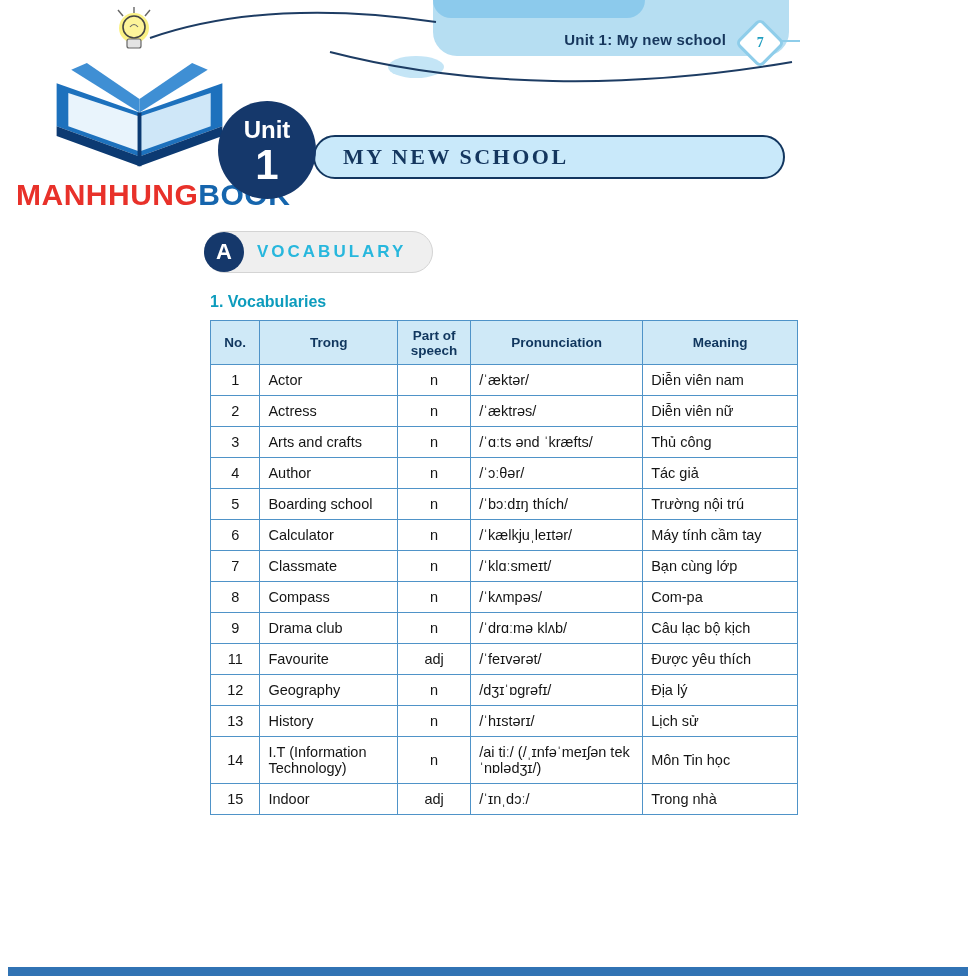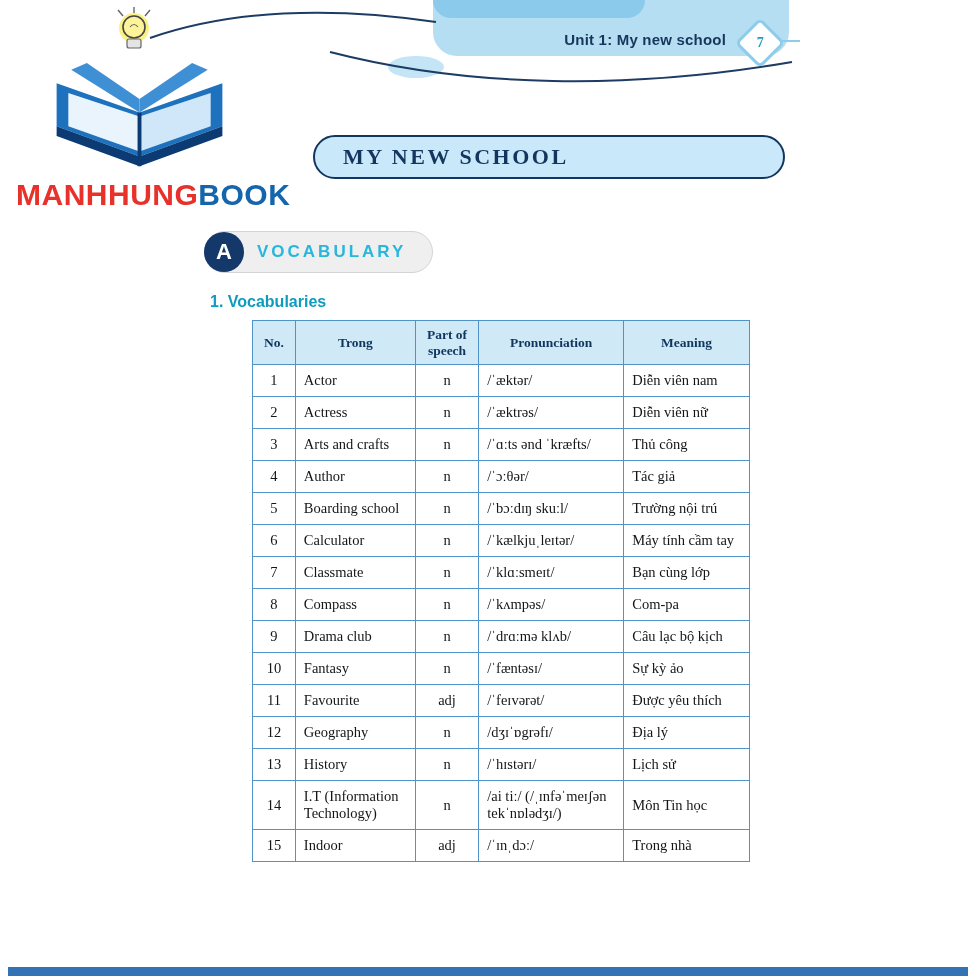--- a/index.html
+++ b/index.html
@@ -94,24 +94,23 @@
   }
 
   .subsection-title {
     position:absolute; left:210px; top:293px;
     color:#0d9cbd; font-weight:bold; font-size:16px;
   }
 
   
   table.vocab {
     position:absolute; left:210px; top:320px;
-    width:498px;
+    width:588px;
     border-collapse:collapse;
-    font-family:Liberation Serif, serif;
-    margin-left:42px;
+    font-family:Liberation Sans, sans-serif;
   }
   table.vocab th, table.vocab td { border:1px solid #4f93c8; }
   table.vocab th {
     background:#cfe9f7;
     font-weight:bold; font-size:13.5px; color:#10365e;
     text-align:center; vertical-align:middle;
     padding:5px 4px; height:33px;
   }
   table.vocab td {
     font-size:14.5px; color:#151515;
@@ -171,20 +170,24 @@
     <polygon points="100,100 27,74 27,40 100,64" fill="#e9f4fc"></polygon>
     <polygon points="100,100 173,74 173,40 100,64" fill="#cfe7f8"></polygon>
 
     <path d="M15,74 L15,84 L100,115 L185,84 L185,74 L100,105 Z" fill="#0c3a72"></path>
     <line x1="100" y1="60" x2="100" y2="115" stroke="#0c3a72" stroke-width="4"></line>
   </svg>
   <div class="logo-text">
     <span class="red">MANHHUNG</span><span class="blue">BOOK</span>
   </div>
 
+  <div class="unit-badge">
+    <div class="unit-word">Unit</div>
+    <div class="unit-num">1</div>
+  </div>
 
   <div class="title-bar">
     <span class="title-text">MY NEW SCHOOL</span>
   </div>
 
   <div class="section-pill">
     <div class="section-letter">A</div>
     <div class="section-label">VOCABULARY</div>
   </div>
 
@@ -233,21 +236,21 @@
           <td class="col-no">4</td>
           <td class="col-word">Author</td>
           <td class="col-pos">n</td>
           <td class="col-pron">/ˈɔːθər/</td>
           <td class="col-meaning">Tác giả</td>
         </tr>
         <tr>
           <td class="col-no">5</td>
           <td class="col-word">Boarding school</td>
           <td class="col-pos">n</td>
-          <td class="col-pron">/ˈbɔːdɪŋ skuːl/</td>
+          <td class="col-pron">/ˈbɔːdɪŋ thích/</td>
           <td class="col-meaning">Trường nội trú</td>
         </tr>
         <tr>
           <td class="col-no">6</td>
           <td class="col-word">Calculator</td>
           <td class="col-pos">n</td>
           <td class="col-pron">/ˈkælkjuˌleɪtər/</td>
           <td class="col-meaning">Máy tính cầm tay</td>
         </tr>
         <tr>
@@ -263,27 +266,20 @@
           <td class="col-pos">n</td>
           <td class="col-pron">/ˈkʌmpəs/</td>
           <td class="col-meaning">Com-pa</td>
         </tr>
         <tr>
           <td class="col-no">9</td>
           <td class="col-word">Drama club</td>
           <td class="col-pos">n</td>
           <td class="col-pron">/ˈdrɑːmə klʌb/</td>
           <td class="col-meaning">Câu lạc bộ kịch</td>
-        </tr>
-        <tr>
-          <td class="col-no">10</td>
-          <td class="col-word">Fantasy</td>
-          <td class="col-pos">n</td>
-          <td class="col-pron">/ˈfæntəsɪ/</td>
-          <td class="col-meaning">Sự kỳ ảo</td>
         </tr>
         <tr>
           <td class="col-no">11</td>
           <td class="col-word">Favourite</td>
           <td class="col-pos">adj</td>
           <td class="col-pron">/ˈfeɪvərət/</td>
           <td class="col-meaning">Được yêu thích</td>
         </tr>
         <tr>
           <td class="col-no">12</td>

